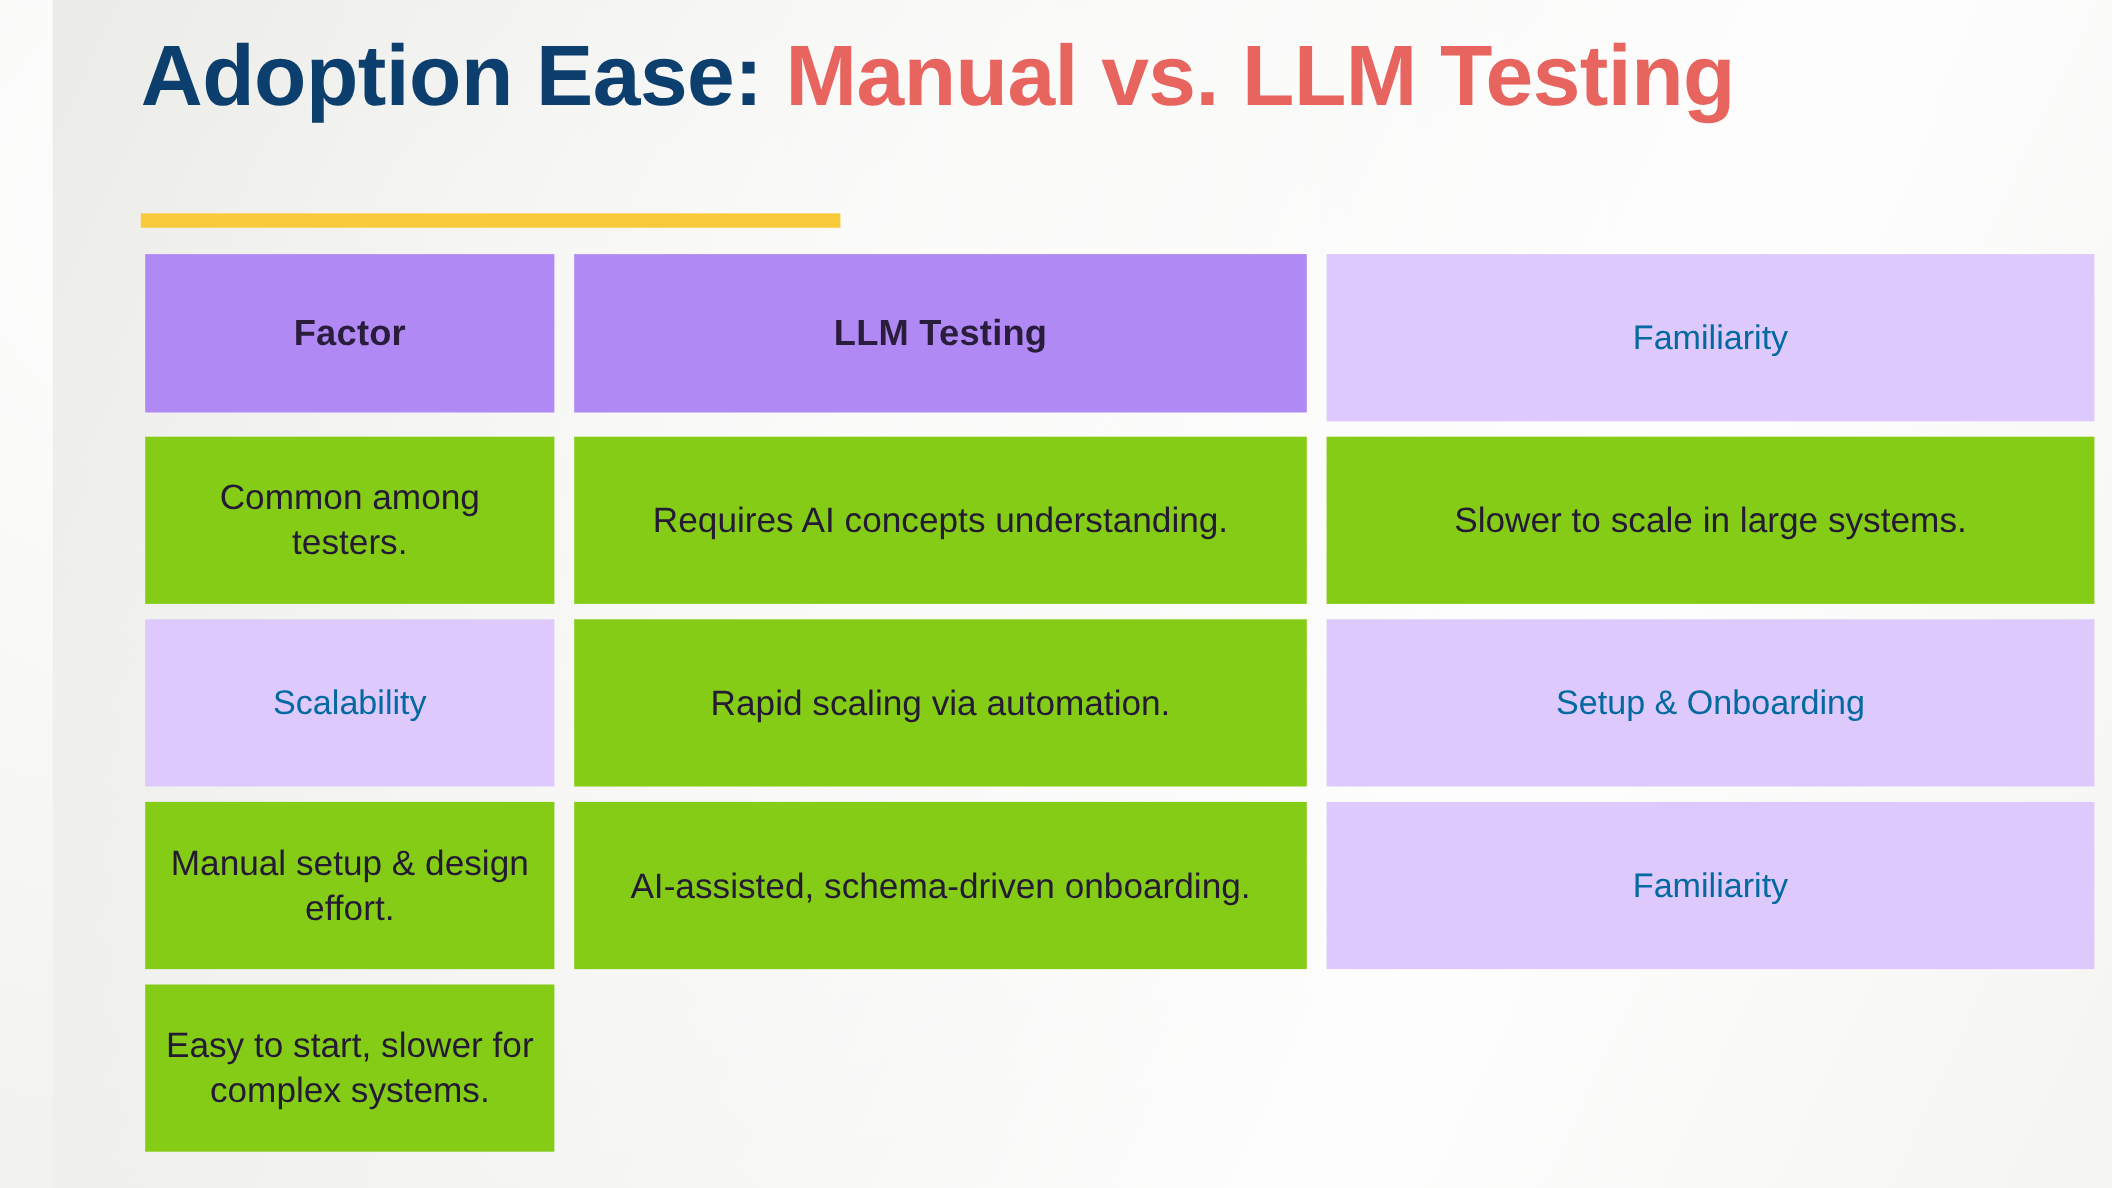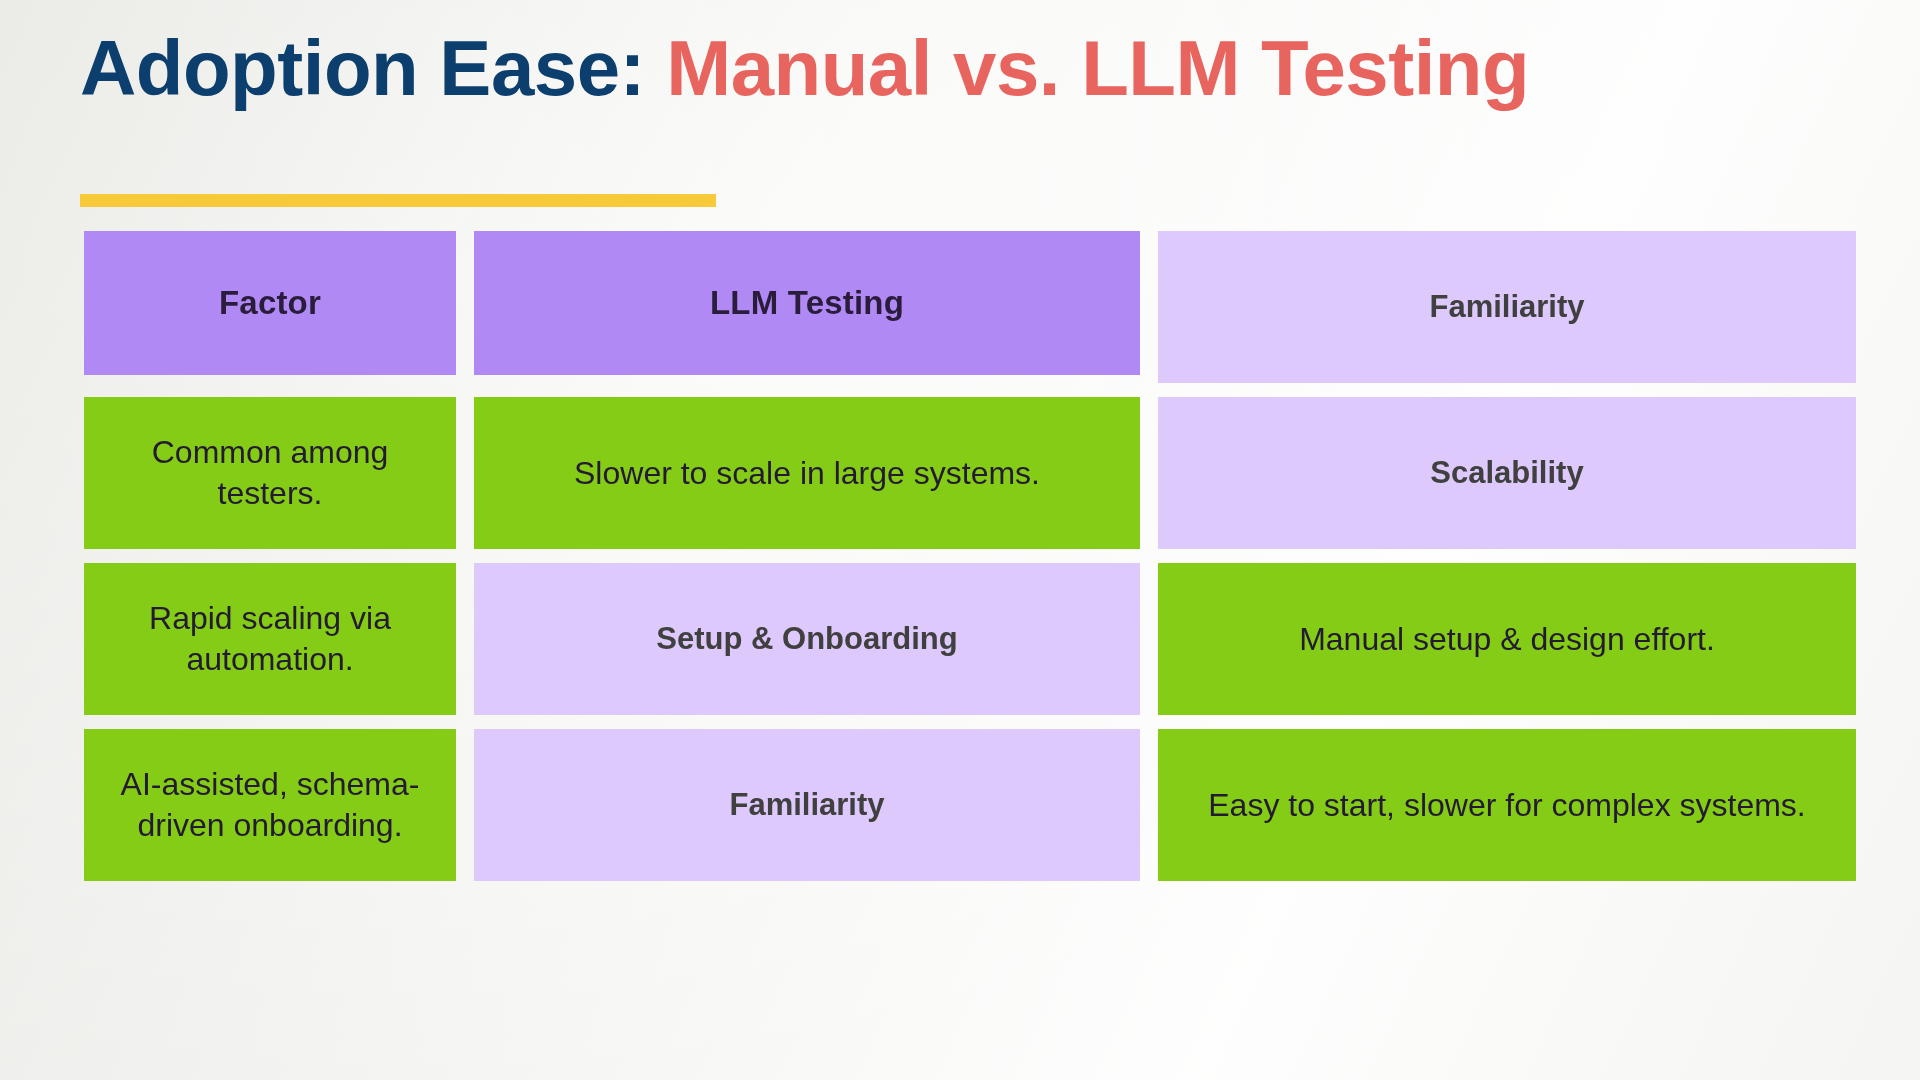--- a/index.html
+++ b/index.html
@@ -15,21 +15,21 @@
       linear-gradient(118deg, #f1f1ef 0%, #f7f7f6 30%, #fdfdfc 62%, #ffffff 100%);
     background-blend-mode: normal;
   }
   
   .bg-sheen{
     position:absolute; inset:0;
     background:linear-gradient(115deg, rgba(232,232,228,.85) 0%, rgba(250,250,249,.25) 38%, rgba(255,255,255,.9) 70%, rgba(246,246,244,.6) 100%);
     pointer-events:none;
   }
 
-  .slide { position:absolute; inset:0; }
+  .slide { position:absolute; inset:0;margin-left:48px; }
 
   
   .title-wrap{
     position:absolute;
     left:80px; top:26px;
     width:1760px;
   }
   .title{
     font-size:78px;
     font-weight:700;
@@ -71,22 +71,22 @@
     height:144px;
     font-size:33px;
     font-weight:700;
     color:#2a1d3c;
     letter-spacing:.2px;
   }
   .factor-cell{
     background:#ddc9fb;
     height:152px;
     font-size:31px;
-    font-weight:700;
-    color:#404040;
+    font-weight:400;
+    color:#0369a1;
     line-height:1.3;
   }
   .body-cell{
     background:#84cc16;
     height:152px;
     font-size:32px;
     font-weight:400;
     color:#241a33;
     line-height:1.28;
   }
@@ -104,20 +104,21 @@
     <div class="title-rule"></div>
   </div>
 
   <div class="table">
 
     <div class="cell head-cell">Factor</div>
     <div class="cell head-cell">LLM Testing</div>
 
     <div class="cell factor-cell">Familiarity</div>
     <div class="cell body-cell">Common among testers.</div>
+    <div class="cell body-cell">Requires AI concepts understanding.</div>
 
     <div class="cell body-cell">Slower to scale in large systems.</div>
     <div class="cell factor-cell">Scalability</div>
     <div class="cell body-cell">Rapid scaling via automation.</div>
 
     <div class="cell factor-cell">Setup &amp; Onboarding</div>
     <div class="cell body-cell">Manual setup &amp; design effort.</div>
     <div class="cell body-cell">AI-assisted, schema-driven onboarding.</div>
 
     <div class="cell factor-cell">Familiarity</div>

